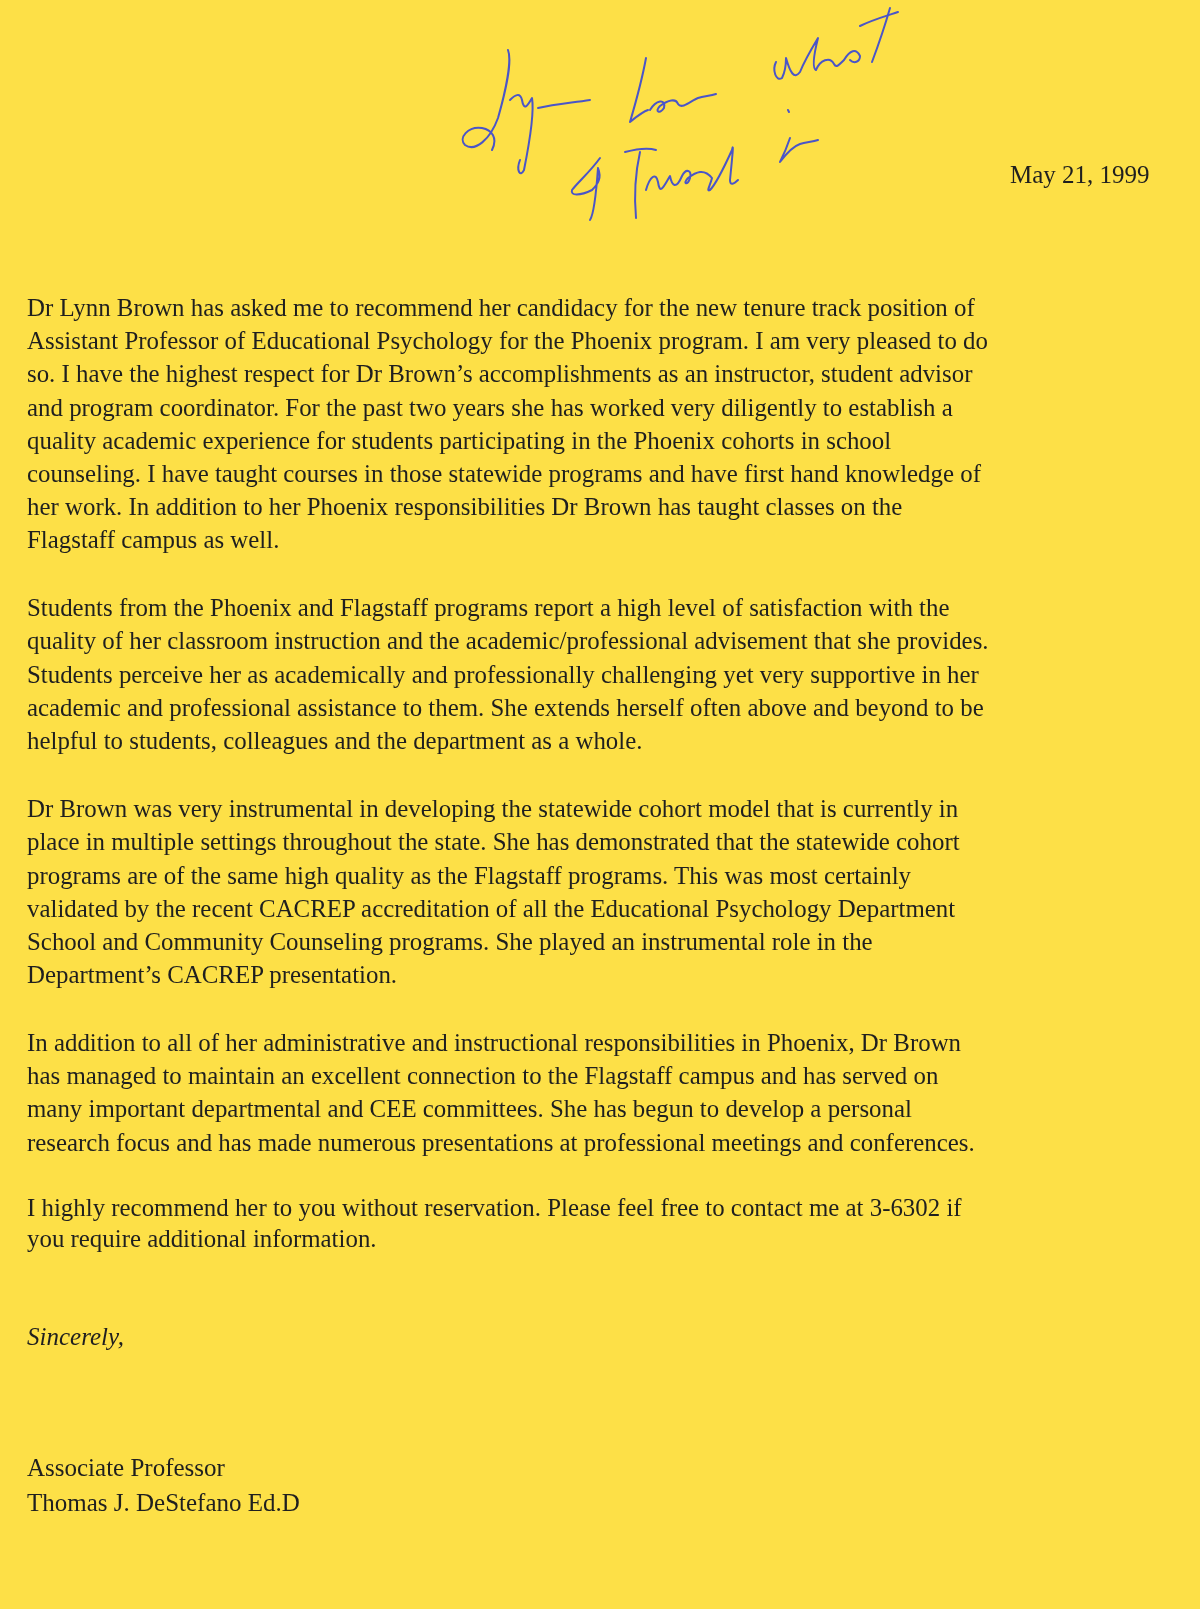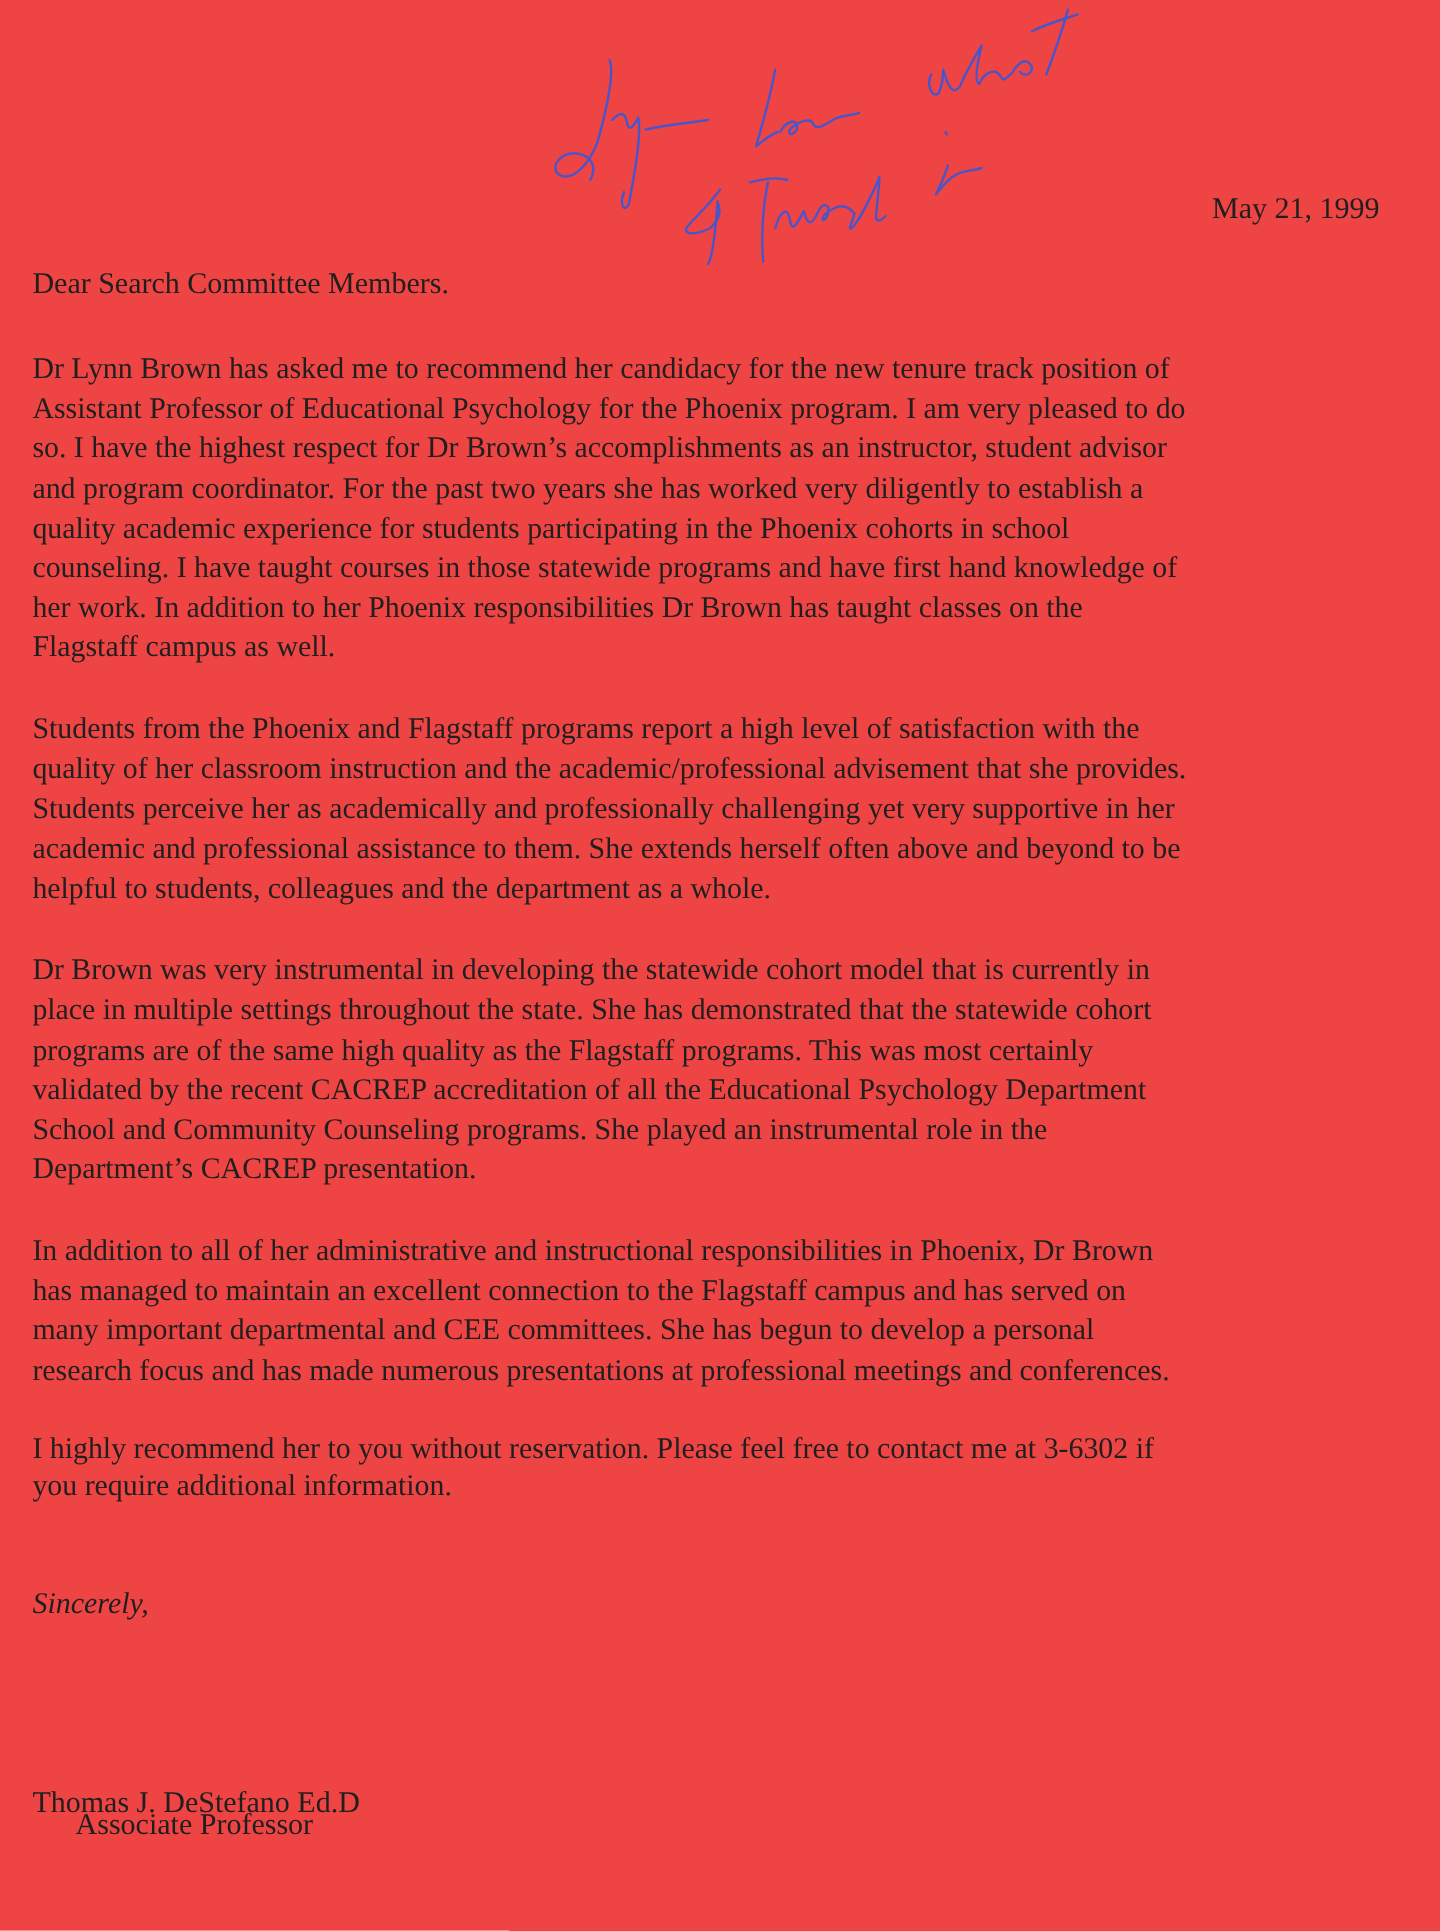--- a/index.html
+++ b/index.html
@@ -1,21 +1,21 @@
 <!DOCTYPE html>
 <html><head>
   <meta charset="utf-8">
   <style>
     html, body { margin: 0; padding: 0; background: #ffffff; }
     body {
       width: 1200px; height: 1609px; position: relative; overflow: hidden;
       font-family: "Liberation Serif", "DejaVu Serif", serif;
       color: #1f1f1f;
     }
-    .page { position: absolute; left: 0; top: 0; width: 1200px; height: 1609px; background: #ef4444; }
+    .page { position: absolute; left: 0; top: 0; width: 1200px; height: 1609px; background: #fde047; }
     .line {
       position: absolute; left: 27px; white-space: nowrap;
       font-size: 25px; line-height: 30px;
       transform-origin: left center;
     }
     .date { position: absolute; left: 1010px; top: 160px; font-size: 25px; line-height: 30px; white-space: nowrap; }
     .handwriting { position: absolute; left: 420px; top: 0px; width: 500px; height: 230px; }
   </style>
 </head>
 <body>
@@ -40,21 +40,20 @@
     <path d="M205 152 C220 148 230 148 236 150"></path>
     <path d="M220 152 C216 170 214 196 216 218"></path>
     <path d="M226 190 C230 176 236 172 238 182 C240 196 244 186 250 176 C252 186 256 190 262 176 C266 168 272 170 270 178 C268 186 262 184 268 178 C276 172 284 168 292 178 C290 186 286 192 290 190 C296 184 302 172 312 150 C314 140 312 160 310 180 C310 186 314 184 318 180"></path>
 
     <path d="M368 110 L369 112"></path>
     <path d="M370 138 C366 150 362 158 360 162 C366 154 374 146 380 144 C386 142 392 142 398 140"></path>
   </svg>
 
   <div class="date">May 21, 1999</div>
 
-  <div class="line" style="top:222px;">Dear Search Committee Members.</div>
 
   <div>
     <div class="line" style="top:293px; transform:scaleX(0.995);">Dr Lynn Brown  has asked me to recommend her candidacy for the new tenure track position of</div>
     <div class="line" style="top:326px; transform:scaleX(0.995);">Assistant Professor of Educational Psychology for the Phoenix program.  I am very pleased to do</div>
     <div class="line" style="top:359px; transform:scaleX(0.995);">so.  I have the highest respect for Dr Brown’s accomplishments as an instructor, student advisor</div>
     <div class="line" style="top:393px; transform:scaleX(0.995);">and program coordinator.  For the past two years she has worked very diligently to establish a</div>
     <div class="line" style="top:426px; transform:scaleX(0.995);">quality academic experience for students participating in the Phoenix cohorts in school</div>
     <div class="line" style="top:459px; transform:scaleX(0.995);">counseling.  I have taught courses in those statewide programs and have first hand knowledge of</div>
     <div class="line" style="top:492px; transform:scaleX(0.995);">her work.  In addition to her Phoenix responsibilities Dr Brown has taught classes on the</div>
     <div class="line" style="top:525px; transform:scaleX(0.995);">Flagstaff campus as well.</div>
@@ -85,15 +84,15 @@
   </div>
 
   <div>
     <div class="line" style="top:1193px; transform:scaleX(0.995);">I highly recommend her to you without reservation.  Please feel free to contact me at 3-6302 if</div>
     <div class="line" style="top:1224px; transform:scaleX(0.995);">you require additional information.</div>
   </div>
 
   <div class="line" style="top:1322px;font-style:italic;">Sincerely,</div>
 
   <div class="line" style="top:1488px;text-align:center;">Thomas J. DeStefano Ed.D</div>
-  <div class="line" style="top:1506px;margin-left:36px;">Associate Professor</div>
+  <div class="line" style="top:1453px;">Associate Professor</div>
 
 </div>
 
 </body></html>

